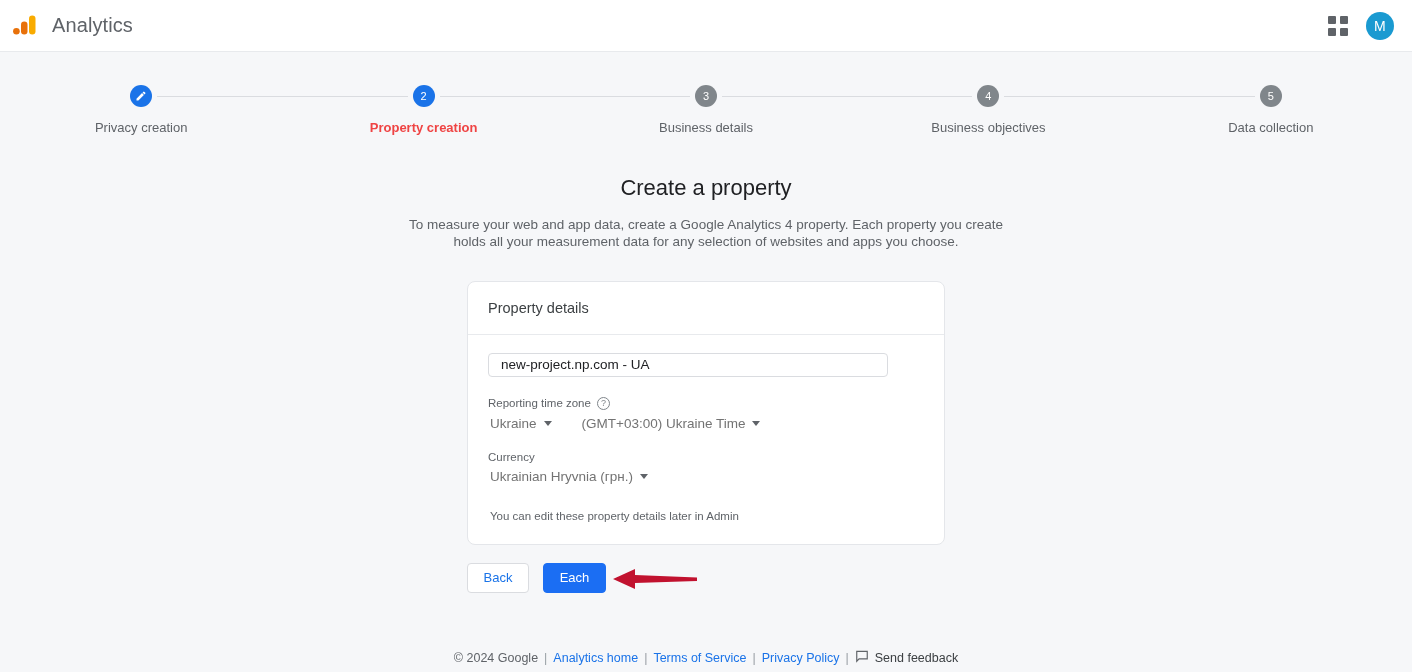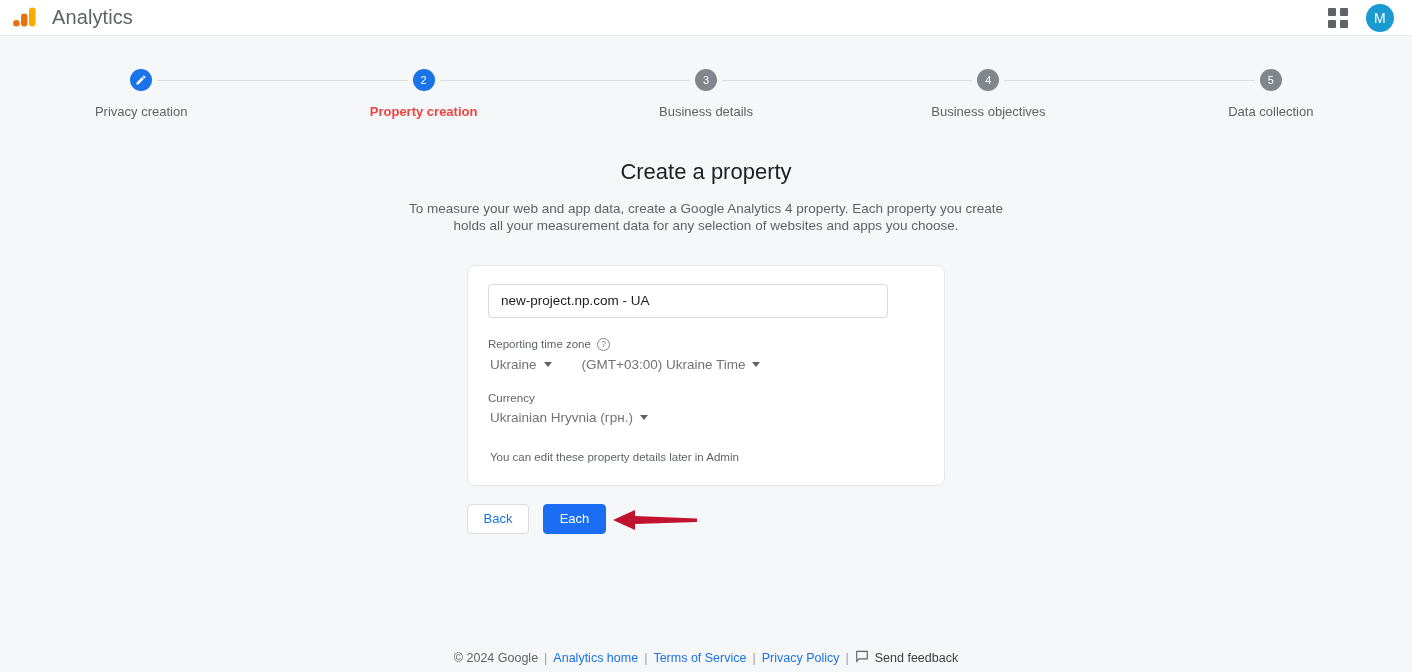--- a/index.html
+++ b/index.html
@@ -9,21 +9,21 @@
     height: 672px;
     background: #f6f7f9;
     font-family: "Liberation Sans", sans-serif;
     color: #3c4043;
     overflow: hidden;
     position: relative;
   }
 
   
   .topbar {
-    height: 36px;
+    height: 52px;
     background: #ffffff;
     border-bottom: 1px solid #e8eaed;
     display: flex;
     align-items: center;
     padding: 0 18px 0 12px;
     position: relative;
   }
   .brand { display: flex; align-items: center; gap: 14px; }
   .ga-logo { width: 26px; height: 26px; position: relative; display: block; }
   .brand-title {
@@ -151,21 +151,21 @@
   .field-label {
     font-size: 11.5px;
     color: #5f6368;
     margin-bottom: 6px;
     display: flex;
     align-items: center;
     gap: 6px;
   }
   .text-input {
     width: 400px;
-    height: 34px;
+    height: 24px;
     border: 1px solid #dadce0;
     border-radius: 4px;
     padding: 0 12px;
     font-size: 13.5px;
     color: #202124;
     font-family: "Liberation Sans", sans-serif;
     background: #fff;
     outline: none;
   }
   .help-icon {
@@ -345,20 +345,21 @@
     </div>
     <div class="step-label">Data collection</div>
   </div>
 
 </div>
 
 <h1 class="page-title">Create a property</h1>
 <p class="page-desc">To measure your web and app data, create a Google Analytics 4 property. Each property you create holds all your measurement data for any selection of websites and apps you choose.</p>
 
 <div class="card">
+  <div class="card-header">Property details</div>
   <div class="card-body">
 
     <div>
       <input class="text-input" type="text" value="new-project.np.com - UA" style="">
     </div>
 
     <div class="group">
       <div class="field-label">
         <span>Reporting time zone</span>
         <span class="help-icon">?</span>

